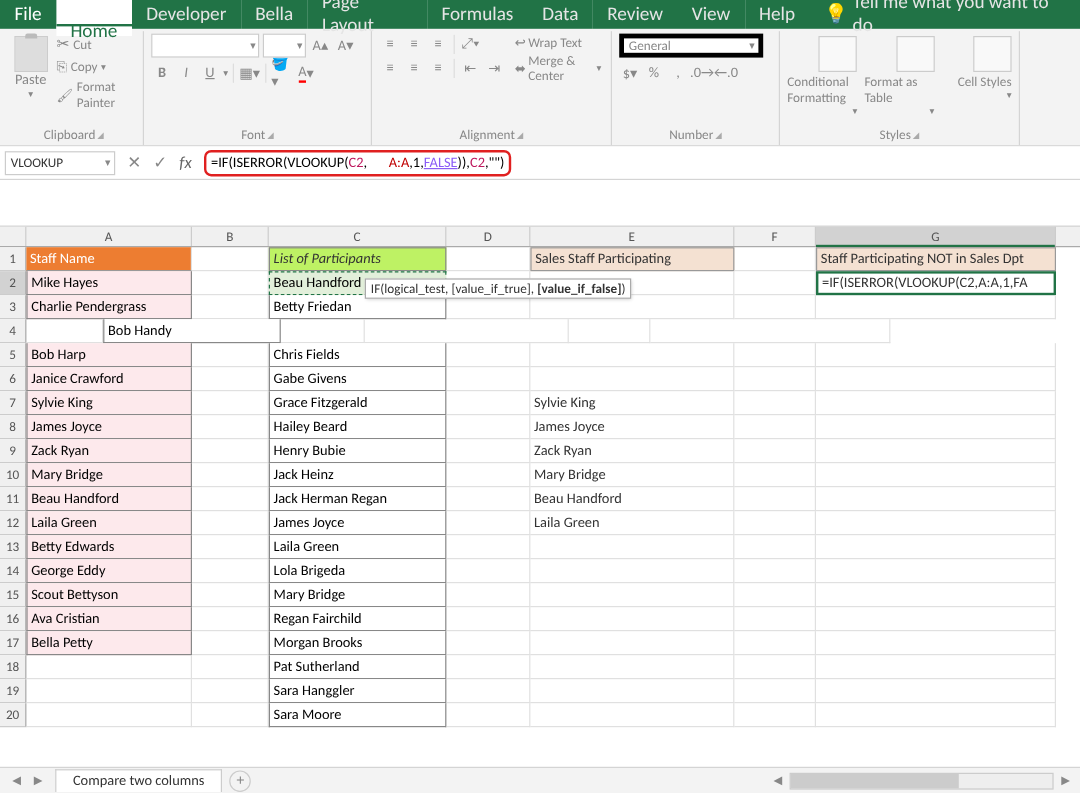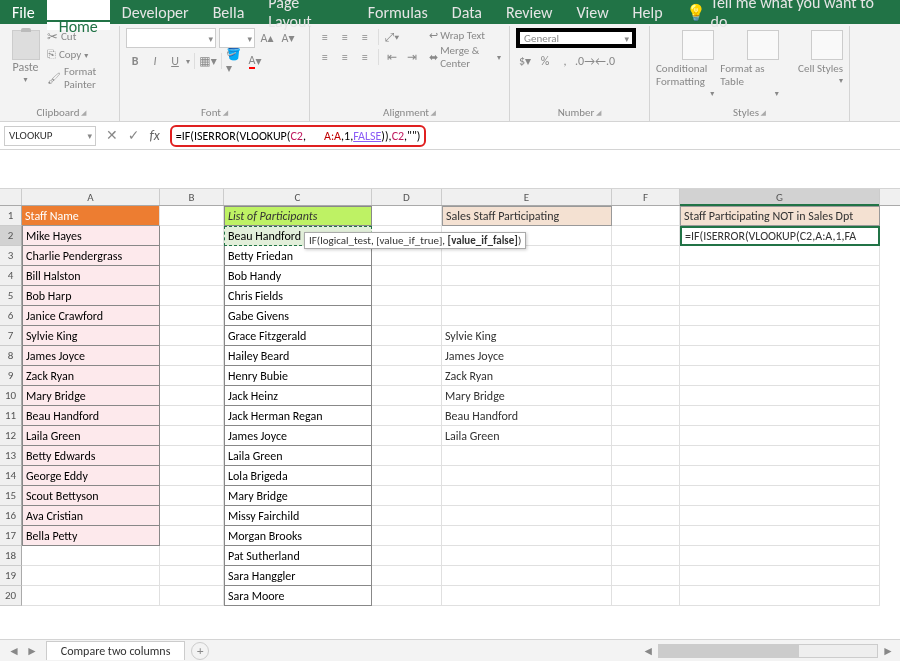--- a/index.html
+++ b/index.html
@@ -330,21 +330,20 @@
         <div class="row">
           <div class="cell cA borderA">Charlie Pendergrass</div>
           <div class="cell cB"></div>
           <div class="cell cC borderC">Betty Friedan</div>
           <div class="cell cD"></div>
           <div class="cell cE"></div>
           <div class="cell cF"></div>
           <div class="cell cG"></div>
         </div>
         <div class="row">
-          <div class="cell cA borderA">Bill Halston</div>
           <div class="cell cB"></div>
           <div class="cell cC borderC">Bob Handy</div>
           <div class="cell cD"></div>
           <div class="cell cE"></div>
           <div class="cell cF"></div>
           <div class="cell cG"></div>
         </div>
         <div class="row">
           <div class="cell cA borderA">Bob Harp</div>
           <div class="cell cB"></div>
@@ -440,21 +439,21 @@
           <div class="cell cB"></div>
           <div class="cell cC borderC">Mary Bridge</div>
           <div class="cell cD"></div>
           <div class="cell cE"></div>
           <div class="cell cF"></div>
           <div class="cell cG"></div>
         </div>
         <div class="row">
           <div class="cell cA borderA">Ava Cristian</div>
           <div class="cell cB"></div>
-          <div class="cell cC borderC">Missy Fairchild</div>
+          <div class="cell cC borderC">Regan Fairchild</div>
           <div class="cell cD"></div>
           <div class="cell cE"></div>
           <div class="cell cF"></div>
           <div class="cell cG"></div>
         </div>
         <div class="row">
           <div class="cell cA borderA">Bella Petty</div>
           <div class="cell cB"></div>
           <div class="cell cC borderC">Morgan Brooks</div>
           <div class="cell cD"></div>

